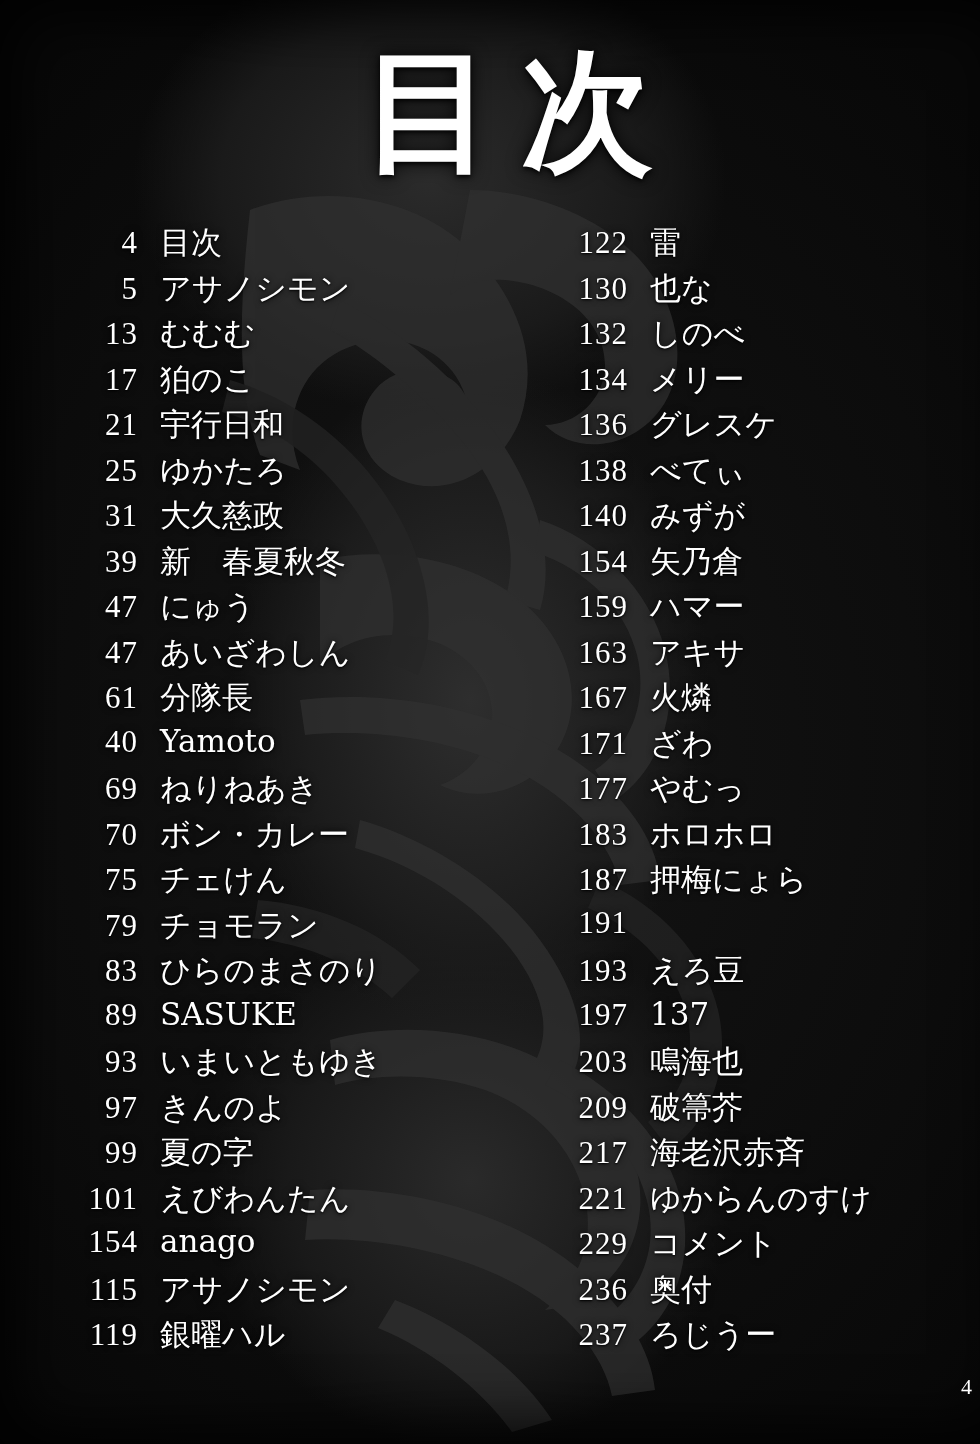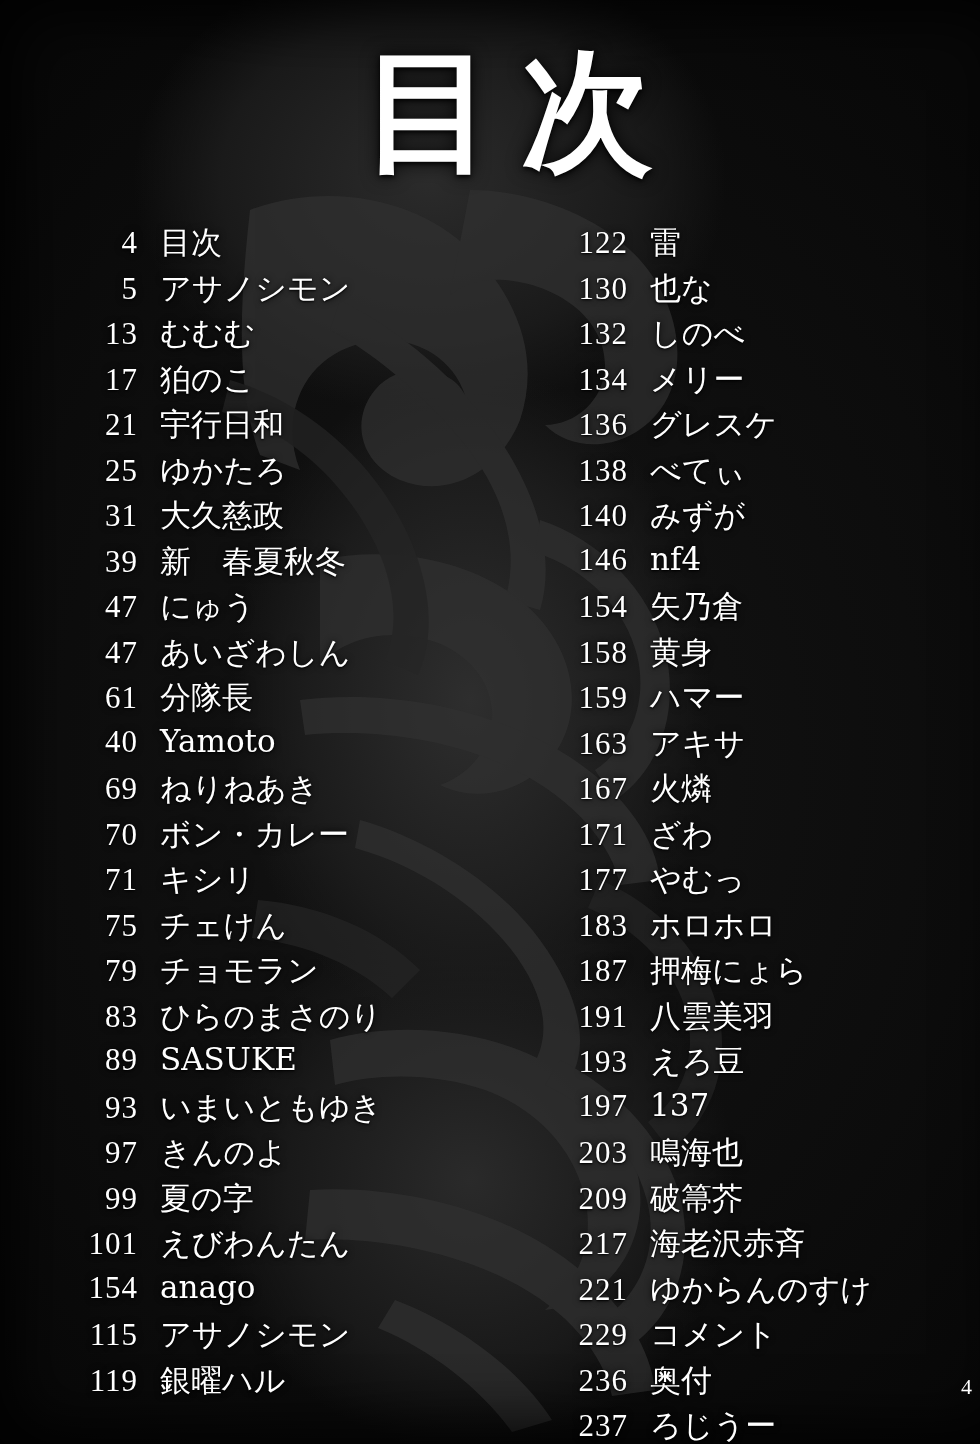--- a/index.html
+++ b/index.html
@@ -186,24 +186,20 @@
         </div>
       <div class="entry">
           <span class="page-no">69</span>
           <span class="entry-title">ねりねあき</span>
         </div>
       <div class="entry">
           <span class="page-no">70</span>
           <span class="entry-title">ボン・カレー</span>
         </div>
       <div class="entry">
-          <span class="page-no">71</span>
-          <span class="entry-title">キシリ</span>
-        </div>
-      <div class="entry">
           <span class="page-no">75</span>
           <span class="entry-title">チェけん</span>
         </div>
       <div class="entry">
           <span class="page-no">79</span>
           <span class="entry-title">チョモラン</span>
         </div>
       <div class="entry">
           <span class="page-no">83</span>
           <span class="entry-title">ひらのまさのり</span>
@@ -266,32 +262,24 @@
         </div>
       <div class="entry">
           <span class="page-no">138</span>
           <span class="entry-title">べてぃ</span>
         </div>
       <div class="entry">
           <span class="page-no">140</span>
           <span class="entry-title">みずが</span>
         </div>
       <div class="entry">
-          <span class="page-no">146</span>
-          <span class="entry-title">nf4</span>
-        </div>
-      <div class="entry">
           <span class="page-no">154</span>
           <span class="entry-title">矢乃倉</span>
         </div>
       <div class="entry">
-          <span class="page-no">158</span>
-          <span class="entry-title">黄身</span>
-        </div>
-      <div class="entry">
           <span class="page-no">159</span>
           <span class="entry-title">ハマー</span>
         </div>
       <div class="entry">
           <span class="page-no">163</span>
           <span class="entry-title">アキサ</span>
         </div>
       <div class="entry">
           <span class="page-no">167</span>
           <span class="entry-title">火燐</span>
@@ -307,21 +295,20 @@
       <div class="entry">
           <span class="page-no">183</span>
           <span class="entry-title">ホロホロ</span>
         </div>
       <div class="entry">
           <span class="page-no">187</span>
           <span class="entry-title">押梅にょら</span>
         </div>
       <div class="entry">
           <span class="page-no">191</span>
-          <span class="entry-title">八雲美羽</span>
         </div>
       <div class="entry">
           <span class="page-no">193</span>
           <span class="entry-title">えろ豆</span>
         </div>
       <div class="entry">
           <span class="page-no">197</span>
           <span class="entry-title">137</span>
         </div>
       <div class="entry">

